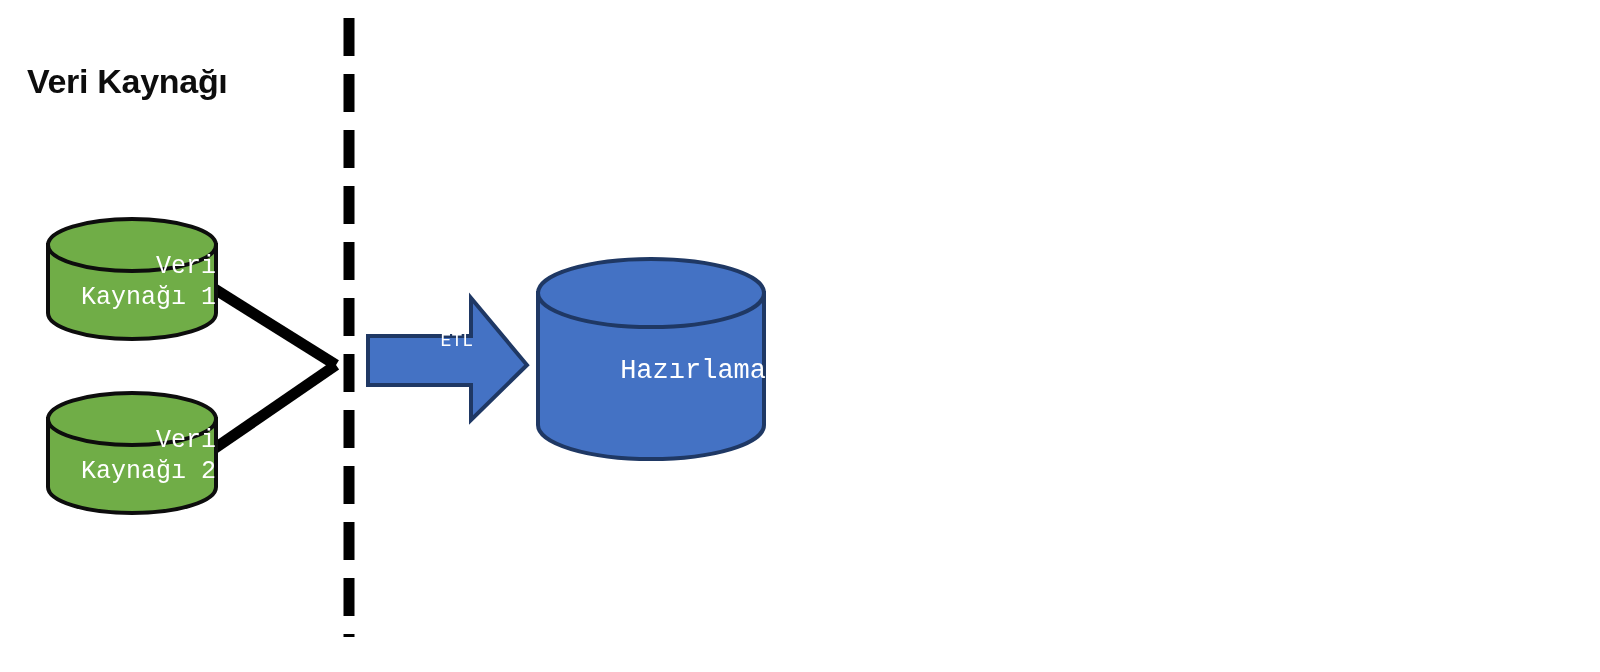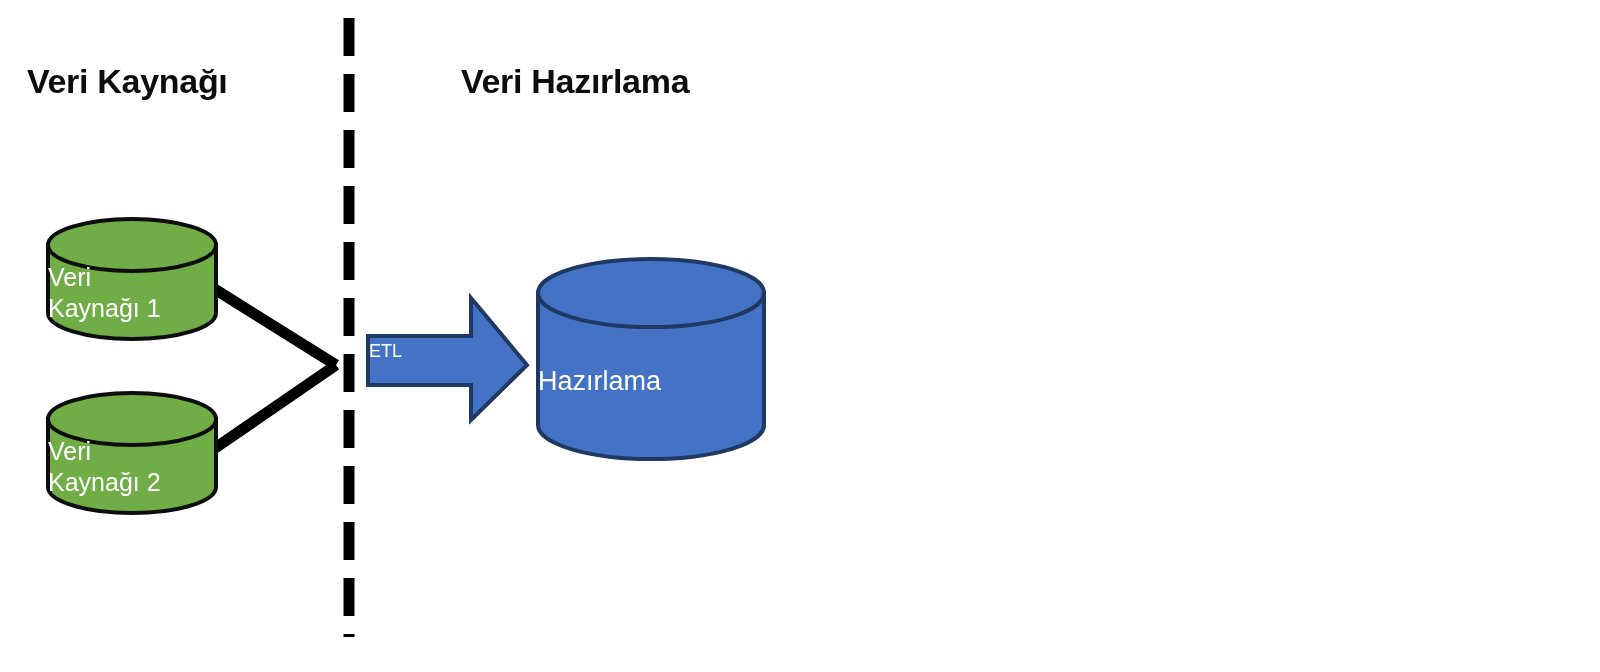--- a/index.html
+++ b/index.html
@@ -32,27 +32,26 @@
   .svg-layer {
     position: absolute;
     left: 0;
     top: 0;
     width: 1600px;
     height: 672px;
   }
 
   .shape-label {
     position: absolute;
-    font-family: Liberation Sans, sans-serif;
+    font-family: Liberation Mono, monospace;
     color: #ffffff;
-    text-align: left;
+    text-align: right;
     line-height: 1.22;
     white-space: pre-line;
     pointer-events: none;
-    margin-top: 10px;
   }
   #label-src1 {
     left: 48px; top: 252px; width: 168px;
     font-size: 25px;
   }
   #label-src2 {
     left: 48px; top: 426px; width: 168px;
     font-size: 25px;
   }
   #label-staging {
@@ -64,21 +63,20 @@
     font-size: 18px;
   }
 </style>
 </head>
 <body>
 
 <div id="canvas">
 
   <div class="section-title" id="title-source">Veri Kaynağı</div>
 
-  <div class="section-title" id="title-staging">Veri Hazırlama</div>
 
   <svg class="svg-layer" viewBox="0 0 1600 672" xmlns="http://www.w3.org/2000/svg">
 
     <g>
       <path d="M 205 283 L 336 365" stroke="#000000" stroke-width="11" fill="none" stroke-linecap="butt"></path>
       <path d="M 205 455 L 336 365" stroke="#000000" stroke-width="11" fill="none" stroke-linecap="butt"></path>
     </g>
 
     <g>
       <path d="M 48 245 L 48 313 A 84 26 0 0 0 216 313 L 216 245 Z" fill="#70AD47" stroke="#0d0d0d" stroke-width="4"></path>

